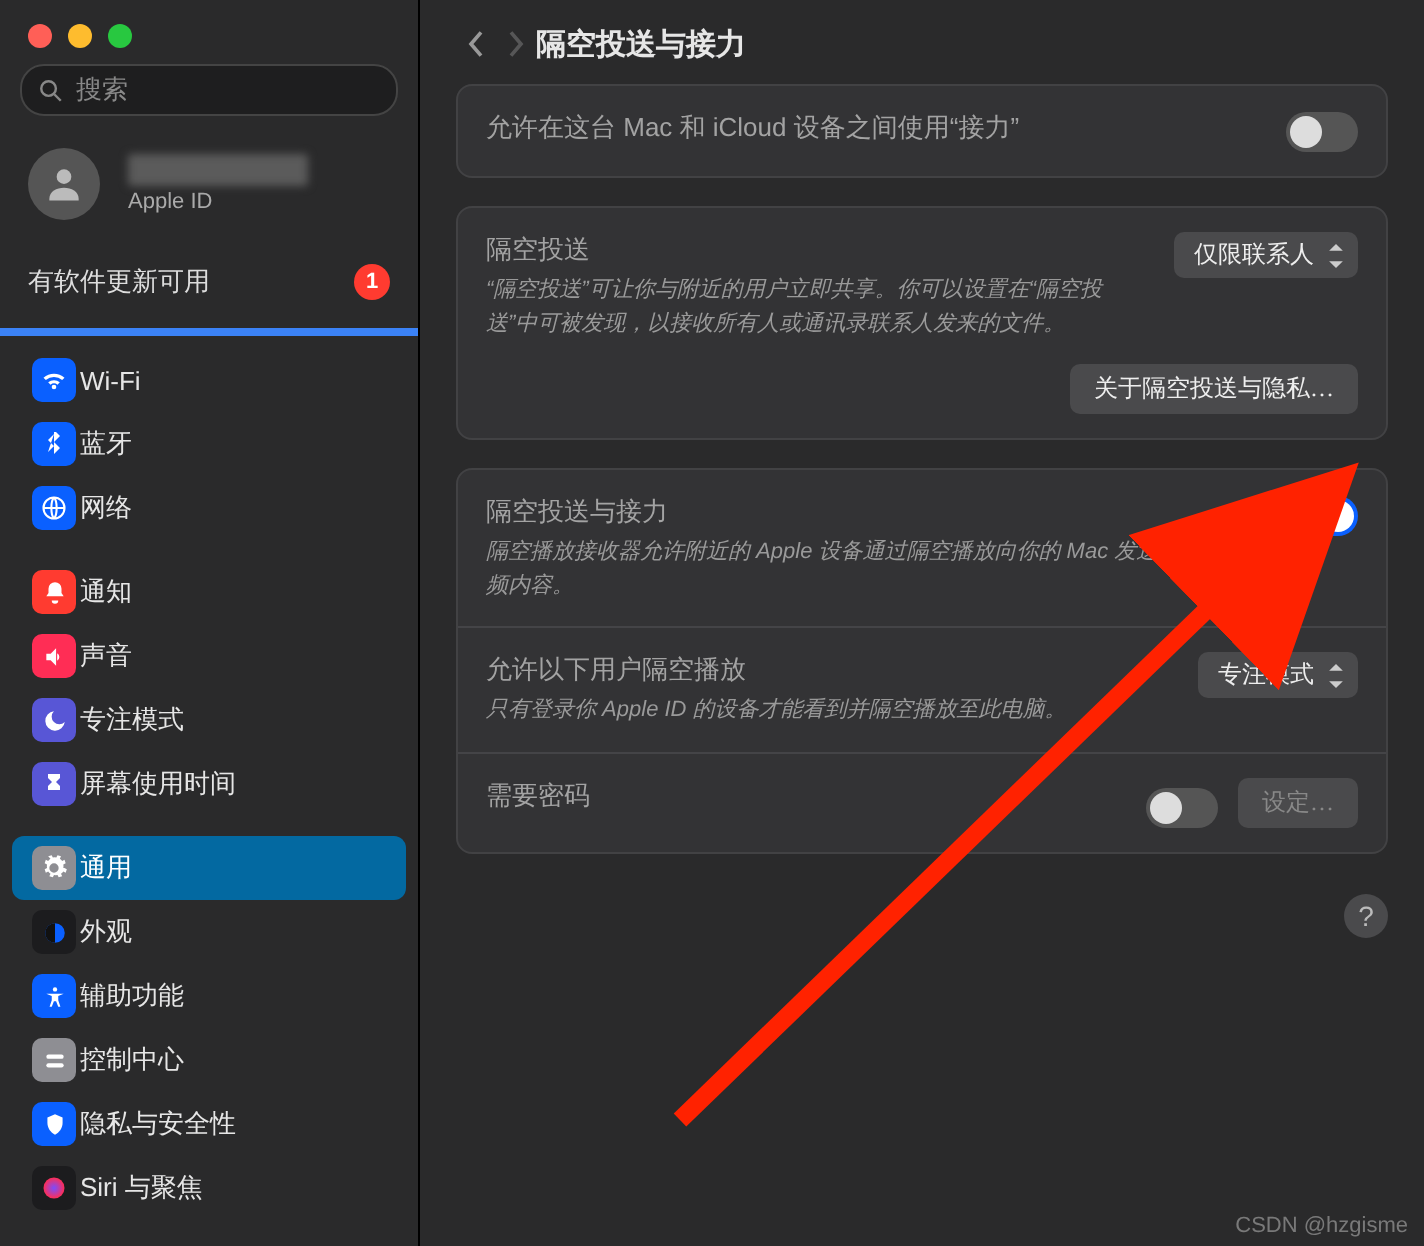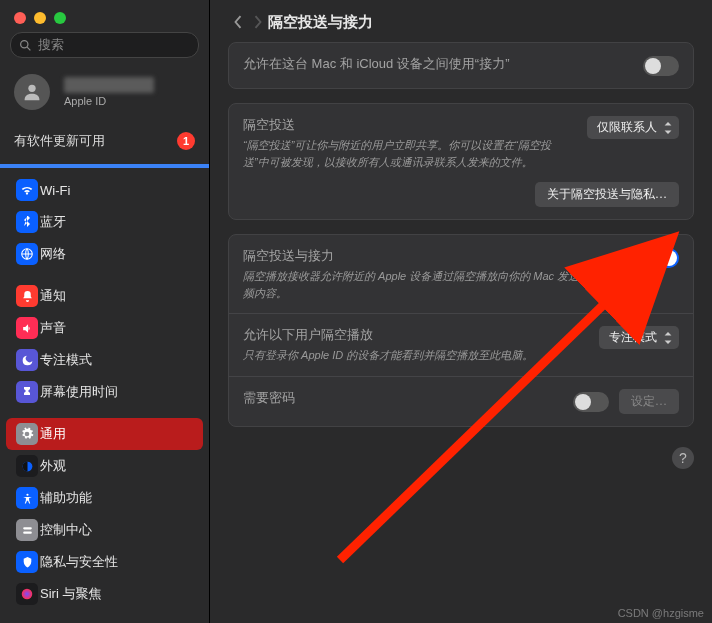--- a/index.html
+++ b/index.html
@@ -44,21 +44,21 @@
     font-size: 13px; color: #ddd;
   }
   .badge { background: #ff3b30; color:#fff; font-weight:600; font-size:11px; border-radius: 50%; width:18px; height:18px; display:flex; align-items:center; justify-content:center; }
   .navlist { overflow-y: auto; flex: 1; padding: 6px 6px; }
   .navgroup { margin-bottom: 10px; }
   .navitem {
     display: flex; align-items: center; gap: 2px;
     padding: 5px 10px; border-radius: 6px;
     font-size: 13px; color: #e6e6e6; cursor: default;
   }
-  .navitem.selected { background: #b91c1c; color: #fff; }
+  .navitem.selected { background: #0369a1; color: #fff; }
   .navicon {
     width: 22px; height: 22px; border-radius: 5px;
     display:flex; align-items:center; justify-content:center;
     font-size: 13px;
   }
   .main {
     flex: 1; background: #2a2a2b; display:flex; flex-direction:column;
   }
   .header {
     display:flex; align-items:center; 
@@ -333,21 +333,21 @@
             <svg viewBox="0 0 10 14">
                 <polygon points="5,0 9,4 1,4"></polygon>
                 <polygon points="5,14 9,10 1,10"></polygon>
               </svg>
           </div>
         </div>
         <div class="row">
           <div class="row-left">
             <div class="row-title">需要密码</div>
           </div>
-          <div style="display:flex; gap:10px; align-items:center;">
+          <div style="display:flex; gap:10px; align-items:flex-end;">
             <div class="toggle"></div>
             <button class="btn disabled">设定…</button>
           </div>
         </div>
       </div>
 
       <div class="help-row">
         <div class="help-circle">?</div>
       </div>
     </div>

